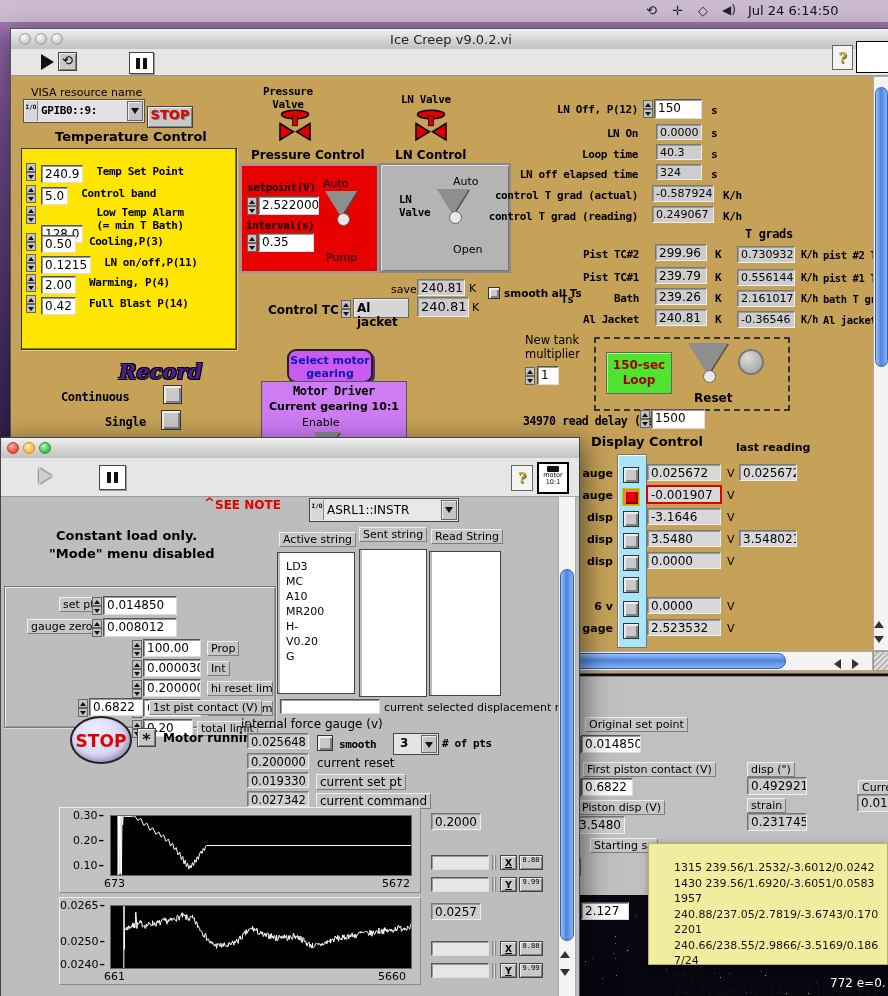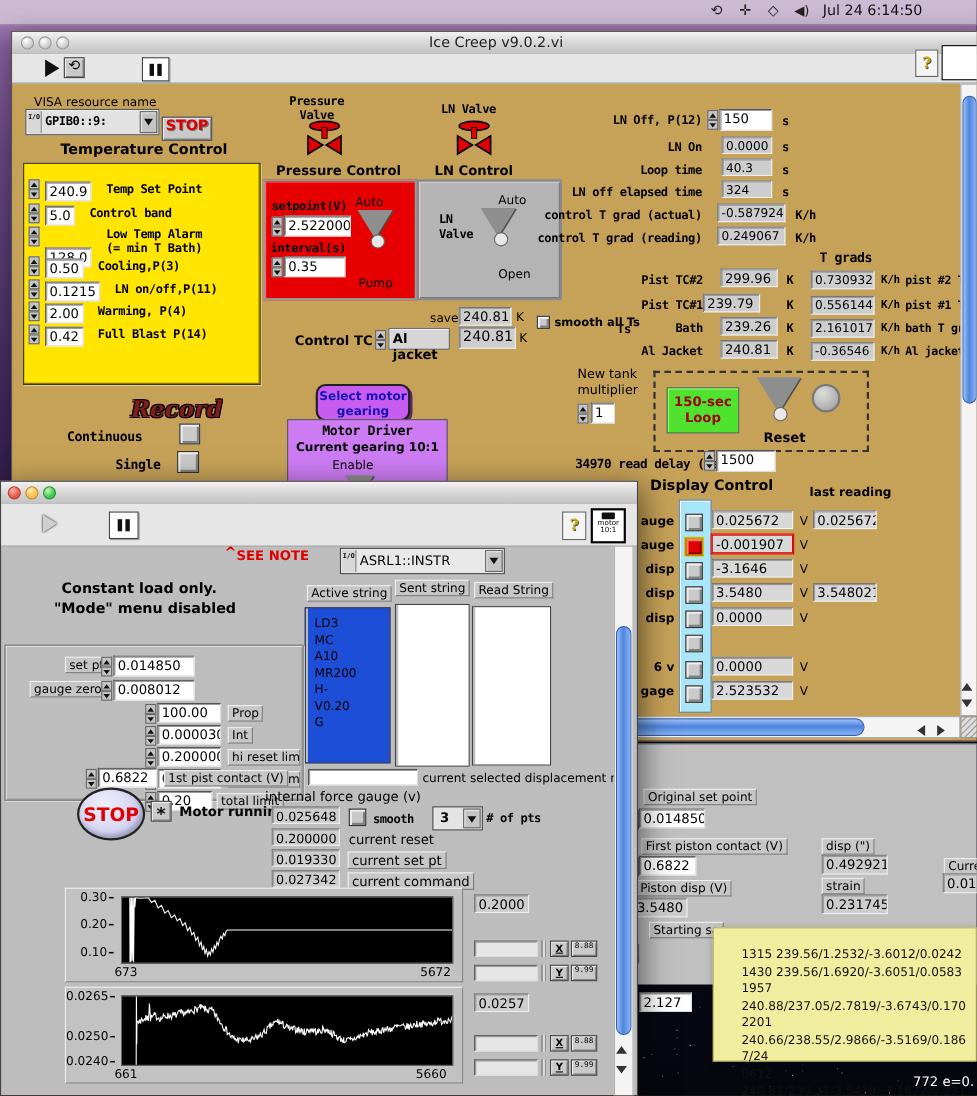--- a/index.html
+++ b/index.html
@@ -46,21 +46,21 @@
   .sarrow.up{border-left:5px solid transparent;border-right:5px solid transparent;border-bottom:7px solid #333;}
   .sarrow.dn{border-left:5px solid transparent;border-right:5px solid transparent;border-top:7px solid #333;}
   .sarrow.lf{border-top:5px solid transparent;border-bottom:5px solid transparent;border-right:7px solid #333;display:inline-block;}
   .sarrow.rt{border-top:5px solid transparent;border-bottom:5px solid transparent;border-left:7px solid #333;display:inline-block;}
   .chartframe{background:#C2C2C2;border:1px solid #888;border-top-color:#eee;border-left-color:#eee;box-sizing:border-box;}
   .plot{position:absolute;background:#000;border:1px solid #666;}
   .ytick{position:absolute;font:11px "DejaVu Sans",sans-serif;text-align:right;width:42px;}
   .ytick::after{content:"–";margin-left:1px;font-weight:bold;}
   .xtick{position:absolute;font:11px "DejaVu Sans",sans-serif;}
   .stars i{position:absolute;width:1px;height:1px;background:#fff;border-radius:50%;}
-  .fancy{font:bold italic 21px "DejaVu Serif",serif;color:#7f1d1d;text-shadow:-1px -1px 0 #000,1px -1px 0 #000,-1px 1px 0 #000,1px 1px 0 #000;}
+  .fancy{font:bold italic 21px "DejaVu Serif",serif;color:#4c1d95;text-shadow:-1px -1px 0 #000,1px -1px 0 #000,-1px 1px 0 #000,1px 1px 0 #000;}
   .notepad{background:#F1ED9E;border:1px solid #B8B264;box-shadow:2px 3px 8px rgba(0,0,0,.45);font:11px "DejaVu Sans",sans-serif;color:#111;}
   .mini{font:6.5px "DejaVu Sans",sans-serif;line-height:7px;text-align:center;}
 </style>
 </head>
 <body>
 
 <div id="screen">
 
   <div class="abs stars" style="left:560px;top:878px;width:328px;height:118px;">
       <i style="left:195px;top:52px;opacity:0.89"></i>
@@ -310,21 +310,21 @@
     <span class="abs sb" style="left:493px;top:258px;font-size:10.5px;">smooth all Ts</span>
 
     <div class="abs ml" style="left:528px;top:219px;width:100px;text-align:right;">Pist TC#2</div>
     <span class="vout abs" style="left:644px;top:215px;width:52px;height:17px;">299.96</span>
     <span class="abs ml" style="left:704px;top:219px;">K</span>
     <span class="vout abs" style="left:726px;top:217px;width:58px;height:17px;font-size:11px;">0.730932</span>
     <span class="abs ml" style="left:790px;top:220px;font-size:10px;">K/h</span>
     <span class="abs ml" style="left:812px;top:220px;font-size:10.5px;white-space:nowrap;">pist #2 T</span>
 
     <div class="abs ml" style="left:528px;top:242px;width:100px;text-align:right;">Pist TC#1</div>
-    <span class="vout abs" style="left:628px;top:238px;width:52px;height:17px;">239.79</span>
+    <span class="vout abs" style="left:644px;top:238px;width:52px;height:17px;">239.79</span>
     <span class="abs ml" style="left:704px;top:242px;">K</span>
     <span class="vout abs" style="left:726px;top:240px;width:58px;height:17px;font-size:11px;">0.556144</span>
     <span class="abs ml" style="left:790px;top:243px;font-size:10px;">K/h</span>
     <span class="abs ml" style="left:812px;top:243px;font-size:10.5px;white-space:nowrap;">pist #1 T</span>
 
     <div class="abs ml" style="left:528px;top:263px;width:100px;text-align:right;">Bath</div>
     <span class="vout abs" style="left:644px;top:259px;width:52px;height:17px;">239.26</span>
     <span class="abs ml" style="left:704px;top:263px;">K</span>
     <span class="vout abs" style="left:726px;top:261px;width:58px;height:17px;font-size:11px;">2.161017</span>
     <span class="abs ml" style="left:790px;top:264px;font-size:10px;">K/h</span>
@@ -498,21 +498,21 @@
       <span class="abs" style="left:17px;top:4px;font:12px 'DejaVu Sans',sans-serif;">ASRL1::INSTR</span>
       <span class="dd"></span>
     </div>
 
     <div class="abs sb" style="left:55px;top:90px;font-size:13px;">Constant load only.</div>
     <div class="abs sb" style="left:48px;top:108px;font-size:13px;">"Mode" menu disabled</div>
 
     <span class="tag abs" style="left:278px;top:94px;">Active string</span>
     <span class="tag abs" style="left:358px;top:89px;">Sent string</span>
     <span class="tag abs" style="left:430px;top:91px;">Read String</span>
-    <div class="abs" style="left:276px;top:114px;width:78px;height:142px;background:#1d4ed8;border:1px solid #444;box-shadow:inset 2px 0 0 #bbb;font:11px 'DejaVu Sans',sans-serif;padding:6px 0 0 8px;box-sizing:border-box;line-height:15px;">
+    <div class="abs" style="left:276px;top:114px;width:78px;height:142px;background:#ffffff;border:1px solid #444;box-shadow:inset 2px 0 0 #bbb;font:11px 'DejaVu Sans',sans-serif;padding:6px 0 0 8px;box-sizing:border-box;line-height:15px;">
       <div>LD3</div>
       <div>MC</div>
       <div>A10</div>
       <div>MR200</div>
       <div>H-</div>
       <div>V0.20</div>
       <div>G</div>
     </div>
     <div class="abs" style="left:358px;top:111px;width:66px;height:146px;background:#fff;border:1px solid #444;box-shadow:inset 2px 0 0 #bbb;"></div>
     <div class="abs" style="left:428px;top:113px;width:70px;height:143px;background:#fff;border:1px solid #444;box-shadow:inset 2px 0 0 #bbb;"></div>

